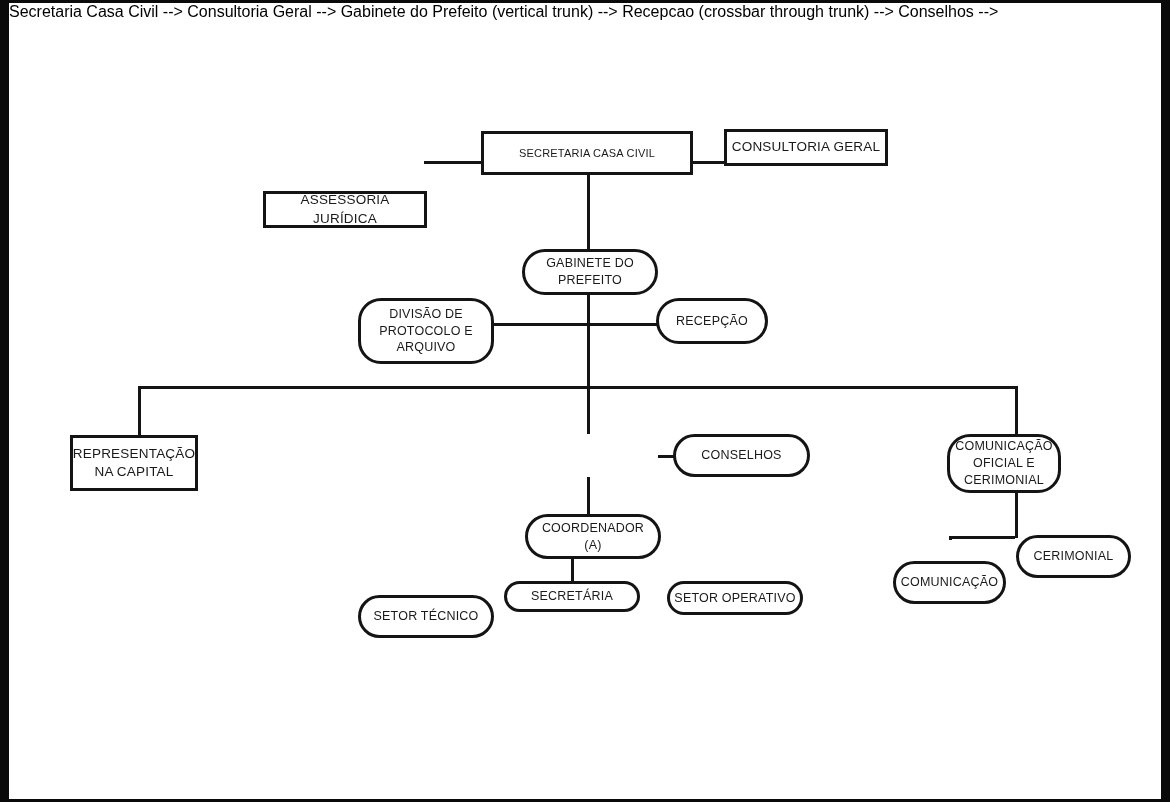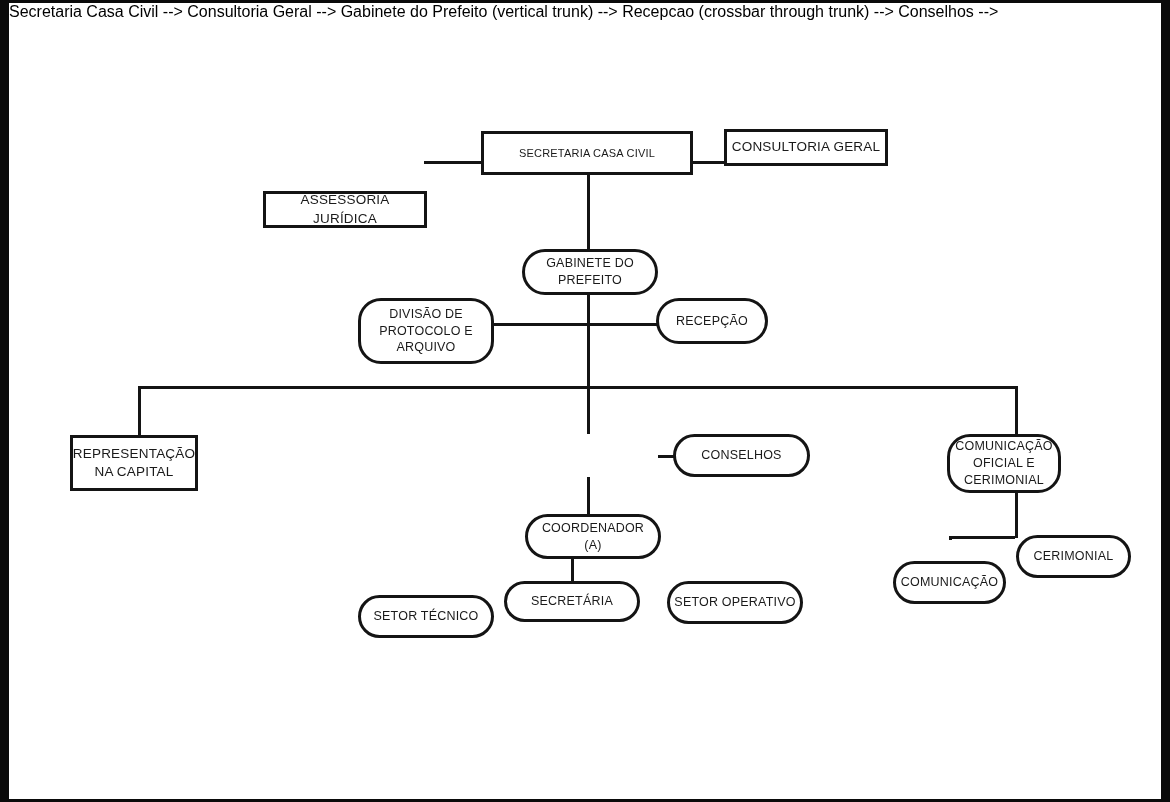--- a/index.html
+++ b/index.html
@@ -159,25 +159,25 @@
     </div>
 
     <div class="node s-12" style="left:516px; top:511px; width:136px; height:45px;">
       <span class="lbl">COORDENADOR (A)</span>
     </div>
 
     <div class="node s-12" style="left:349px; top:592px; width:136px; height:43px;">
       <span class="lbl">SETOR TÉCNICO</span>
     </div>
 
-    <div class="node s-12" style="left:495px; top:578px; width:136px; height:41px;">
+    <div class="node s-12" style="left:495px; top:578px; width:136px; height:31px;">
       <span class="lbl">SECRETÁRIA</span>
     </div>
 
-    <div class="node s-12" style="left:658px; top:578px; width:136px; height:43px;">
+    <div class="node s-12" style="left:658px; top:578px; width:136px; height:34px;">
       <span class="lbl">SETOR OPERATIVO</span>
     </div>
 
     <div class="node s-12" style="left:938px; top:431px; width:114px; height:59px;">
       <span class="lbl">COMUNICAÇÃO OFICIAL E
 CERIMONIAL</span>
     </div>
 
     <div class="node s-12" style="left:884px; top:532px; width:113px; height:43px;margin-top:26px;">
       <span class="lbl">COMUNICAÇÃO</span>

